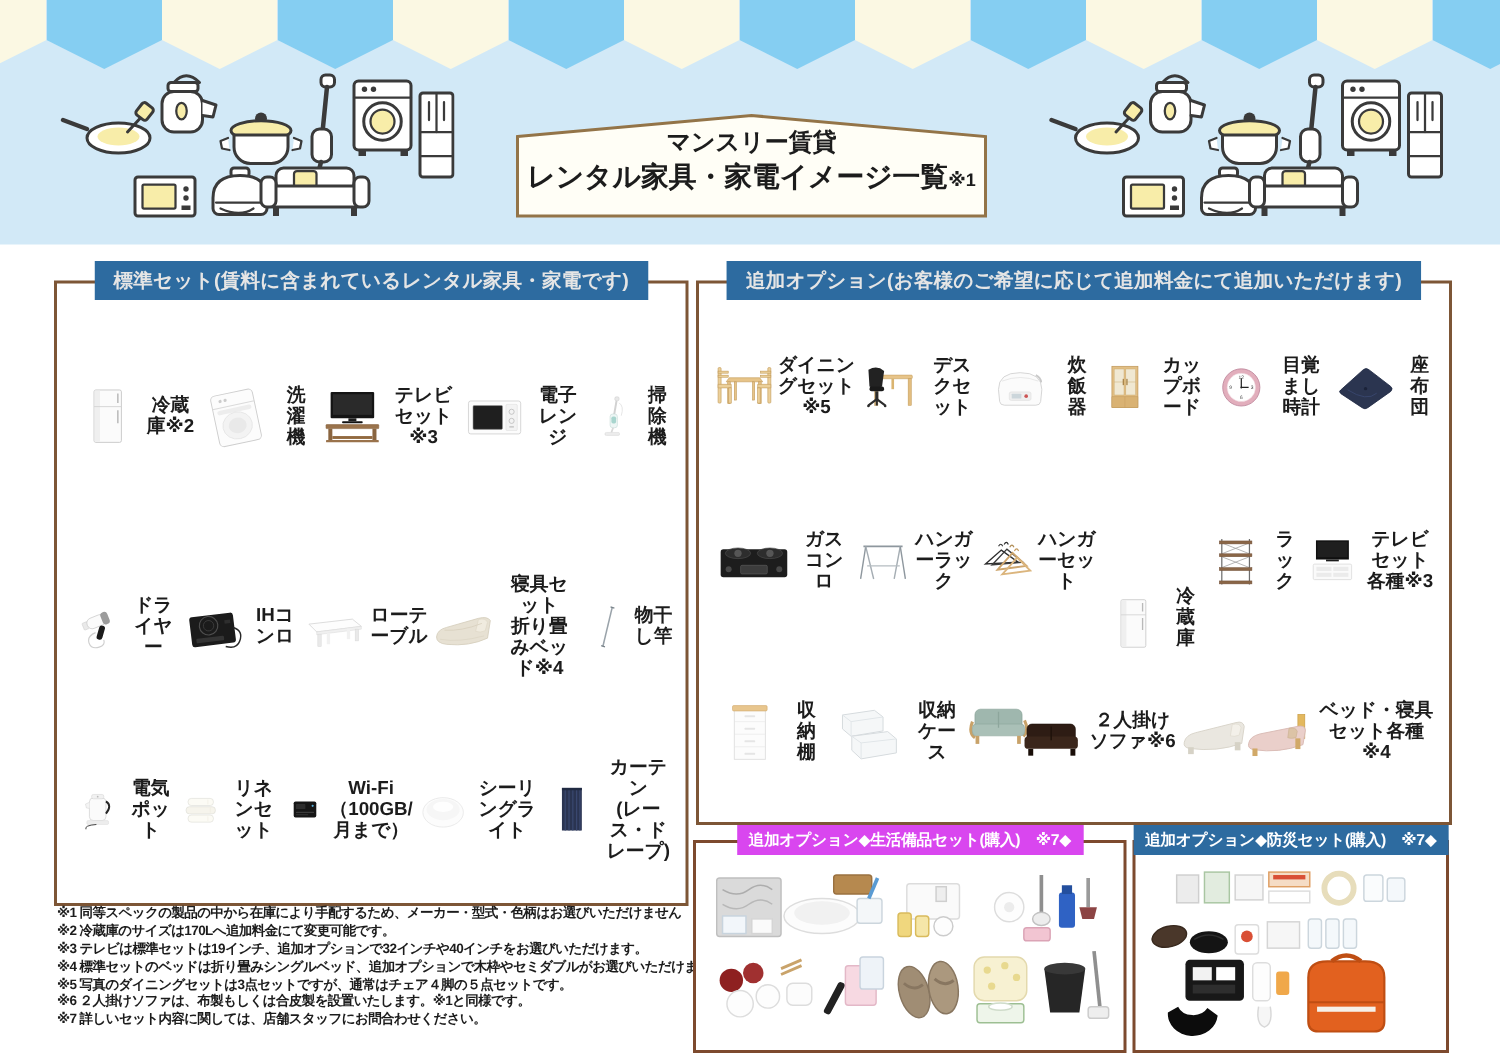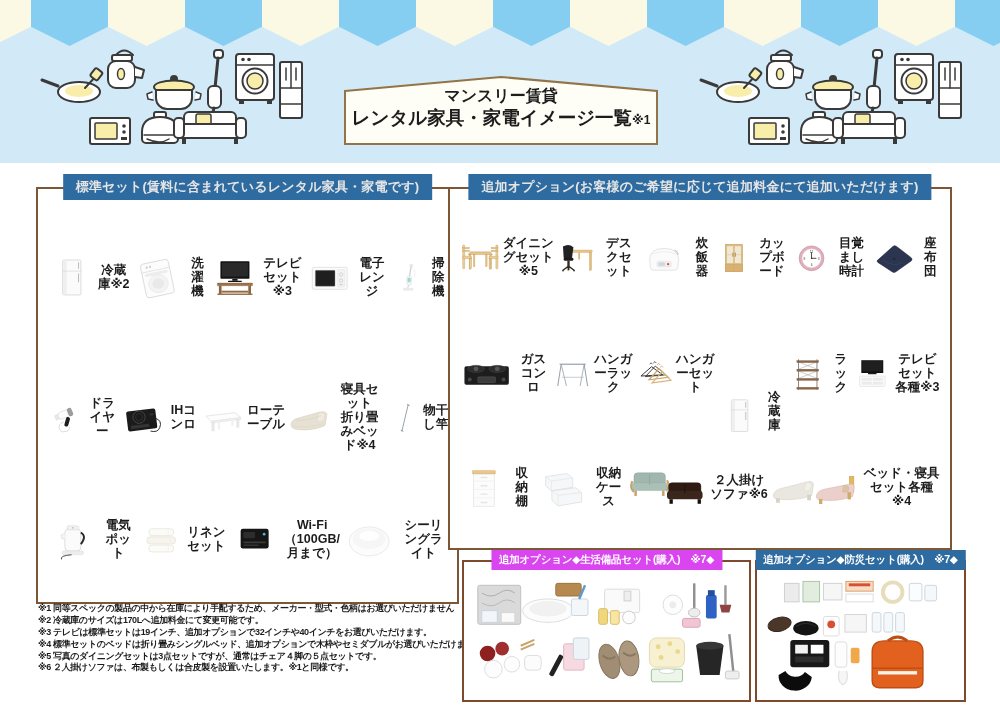--- a/index.html
+++ b/index.html
@@ -20,21 +20,21 @@
   .plaque{position:absolute;left:343px;top:74px;width:316px;height:72px}
   .plaque > svg{position:absolute;left:0;top:0;width:100%;height:100%}
   .plaque-text{position:absolute;left:0;top:0;width:100%;text-align:center}
   .plaque-l1{margin-top:12px;font-size:16px;font-weight:bold;line-height:1.25}
   .plaque-l2{font-size:18.5px;font-weight:bold;line-height:1.25}
   .plaque-l2 .note{font-size:12px;font-weight:bold}
 
   
   .panel{position:absolute;background:#fff;border:2px solid #7d5636}
   #std-panel{left:36px;top:187px;width:419px;height:413px}
-  #opt-panel{left:448px;top:187px;width:500px;height:359px}
+  #opt-panel{left:464px;top:187px;width:500px;height:359px}
   .panel-header{position:absolute;top:-15px;left:50%;transform:translateX(-50%);
                 color:#e5e5e5;font-weight:bold;font-size:13px;padding:4px 13px;
                 white-space:nowrap;letter-spacing:.2px;z-index:3}
   .panel-body{position:absolute;left:0;top:0;right:0;bottom:0;
               padding:13px 4px 2px;display:flex;flex-direction:column}
   .prow{display:flex;align-items:stretch;padding:0 4px}
   .cell{display:flex;flex-direction:row;align-items:center;min-width:0}
   .pimg{flex:1 1 auto;width:100%;min-height:0;display:flex;align-items:flex-end;
         justify-content:center;padding:2px 2px 0}
   .pimg svg{display:block;height:96%;max-width:100%}
@@ -388,20 +388,31 @@
           <div class="cell" style="flex: 1.15 1 0px;">
             <div class="pimg">
               <svg viewBox="0 0 120 100">
                 <ellipse cx="60" cy="54" rx="44" ry="32" fill="#fcfcfc" stroke="#e2e2e2" stroke-width="1.5"></ellipse>
                 <ellipse cx="60" cy="48" rx="36" ry="23" fill="#f6f6f6"></ellipse>
                 <ellipse cx="60" cy="42" rx="22" ry="11" fill="#fefefe"></ellipse>
               </svg>
             </div>
             <div class="plbl">シーリングライト</div>
           </div>
+          <div class="cell" style="flex: 1.2 1 0px;">
+            <div class="pimg">
+              <svg viewBox="0 0 120 100">
+                <rect x="40" y="4" width="42" height="90" fill="#2a3451"></rect>
+                <path d="M47 4 V94 M55 4 V94 M63 4 V94 M71 4 V94 M78 4 V94" stroke="#3a4870" stroke-width="2.5" fill="none"></path>
+                <rect x="40" y="4" width="42" height="5" fill="#202a42"></rect>
+              </svg>
+            </div>
+            <div class="plbl">カーテン
+(レース・ドレープ)</div>
+          </div>
         </div>
       </div>
   </div>
 
   <div class="panel" id="opt-panel" style="border-color: rgb(125, 86, 54);">
     <div class="panel-header" style="background: rgb(45, 107, 160);">追加オプション(お客様のご希望に応じて追加料金にて追加いただけます)</div>
     <div class="panel-body" id="opt-body">
         <div class="prow" style="height: 110px;">
           <div class="cell" style="flex: 1.2 1 0px;">
             <div class="pimg">
@@ -667,20 +678,21 @@
       </div>
   </div>
 
   <div class="footnotes" id="footnotes">
       <div class="fn">※1 同等スペックの製品の中から在庫により手配するため、メーカー・型式・色柄はお選びいただけません</div>
       <div class="fn">※2 冷蔵庫のサイズは170Lへ追加料金にて変更可能です。</div>
       <div class="fn">※3 テレビは標準セットは19インチ、追加オプションで32インチや40インチをお選びいただけます。</div>
       <div class="fn">※4 標準セットのベッドは折り畳みシングルベッド、追加オプションで木枠やセミダブルがお選びいただけます。</div>
       <div class="fn">※5 写真のダイニングセットは3点セットですが、通常はチェア４脚の５点セットです。</div>
       <div class="fn">※6 ２人掛けソファは、布製もしくは合皮製を設置いたします。※1と同様です。</div>
+      <div class="fn">※7 詳しいセット内容に関しては、店舗スタッフにお問合わせください。</div>
     </div>
 
   <div class="bbox" id="box-life" style="border-color: rgb(125, 74, 46);">
     <div class="bbox-header" style="background: #d946ef;">追加オプション◆生活備品セット(購入)　※7◆</div>
     <div class="bbox-body" id="box-life-body">
         <svg viewBox="0 0 280 120">
           <g>
             <rect x="8" y="8" width="44" height="40" rx="2" fill="#dadada" stroke="#bfbfbf"></rect>
             <path d="M12 16 q10 6 18 0 q8 -6 16 0" stroke="#adadad" fill="none"></path>
             <path d="M12 26 q10 6 18 0 q8 -6 16 0" stroke="#b8b8b8" fill="none"></path>

